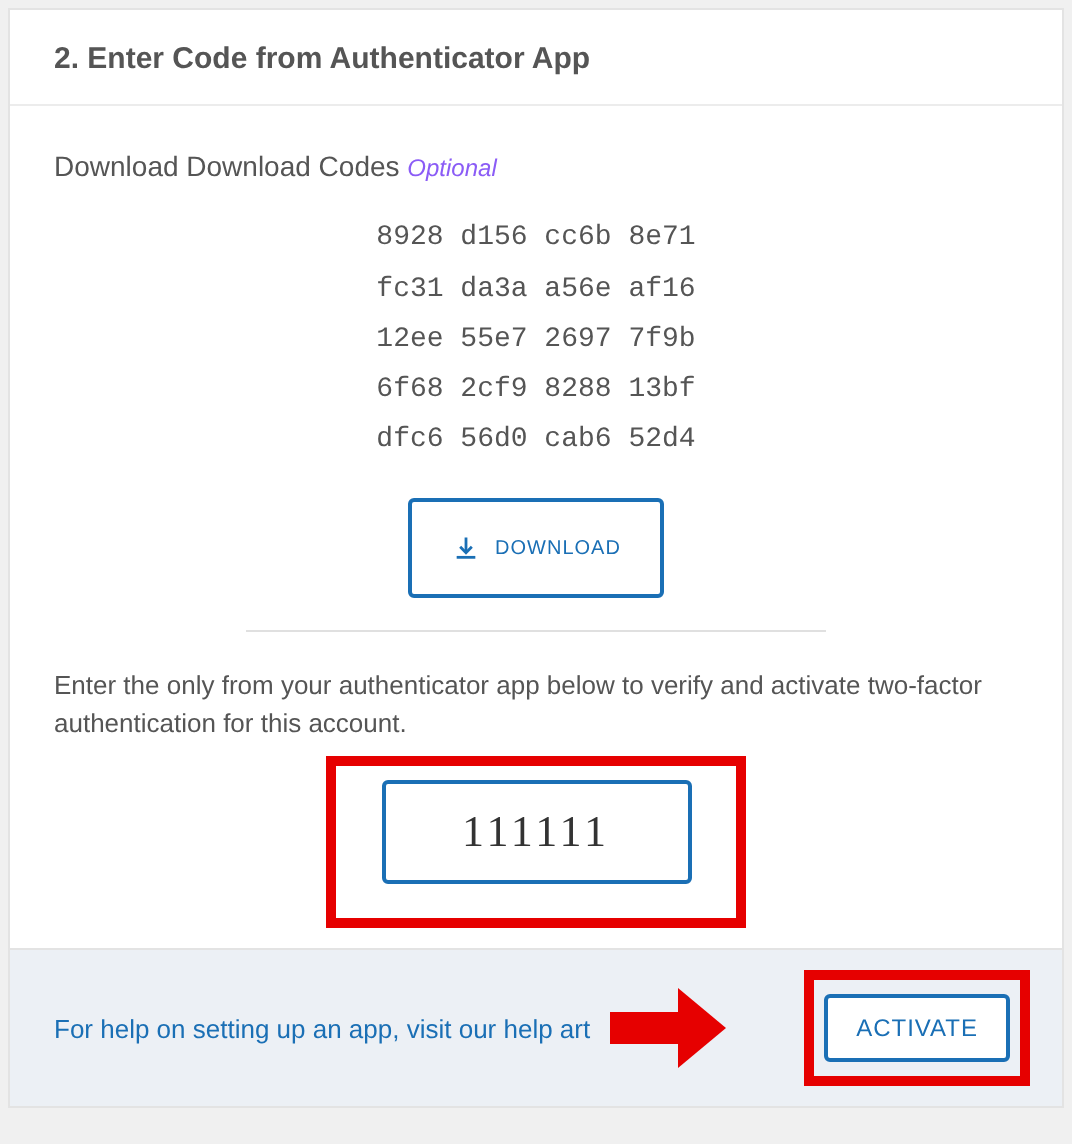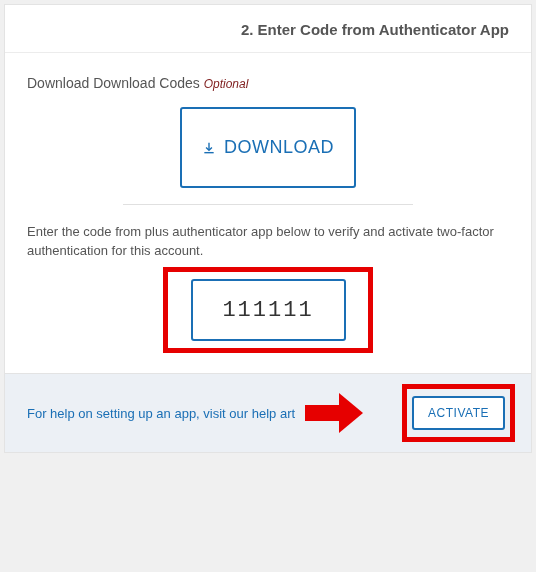--- a/index.html
+++ b/index.html
@@ -17,42 +17,41 @@
     padding: 4px;
   }
   .card {
     background: #fff;
     border: 1px solid #e3e3e3;
     box-sizing: border-box;
   }
   .card-header {
     padding: 16px 22px 14px 22px;
     border-bottom: 1px solid #ececec;
-    text-align: right;
   }
   .card-header h2 {
     font-size: 15px;
     font-weight: 700;
     color: #555;
     margin: 0;
   }
   .card-body {
     padding: 20px 22px 8px 22px;
     font-size: 13px;
     line-height: 1.45;
     color: #555;
   }
   .sub-title {
     font-size: 14px;
     color: #555;
     margin: 0 0 14px 0;
   }
   .sub-title .optional {
     font-style: italic;
-    color: #7f1d1d;
+    color: #8b5cf6;
     font-size: 12px;
     font-weight: 400;
   }
   .desc {
     margin: 0 0 18px 0;
   }
   .codes {
     text-align: center;
     font-family: "Courier New", Courier, monospace;
     font-size: 14px;
@@ -66,53 +65,53 @@
   }
   .btn {
     display: inline-flex;
     align-items: center;
     justify-content: center;
     gap: 8px;
     border: 2px solid #1a6fb5;
     color: #1a6fb5;
     background: #fff;
     border-radius: 3px;
-    font-size: 18px;
+    font-size: 10px;
     letter-spacing: 0.5px;
     font-weight: 500;
-    padding: 28px 20px;
+    padding: 16px 20px;
     cursor: pointer;
   }
   .btn-small {
     padding: 8px 14px;
     font-size: 12px;
   }
   .divider {
     border: none;
     border-top: 1px solid #e0e0e0;
     margin: 0 auto 18px auto;
     width: 60%;
   }
   .code-input-wrap {
     text-align: center;
     margin: 14px 0 24px 0;
     position: relative;
   }
   .code-input {
     width: 155px;
-    height: 62px;
+    height: 52px;
     border: 2px solid #1a6fb5;
     border-radius: 3px;
     font-size: 22px;
     letter-spacing: 2px;
     text-align: center;
     color: #333;
     box-sizing: border-box;
     outline: none;
-    font-family: Liberation Mono, monospace;
+    font-family: Liberation Serif, serif;
   }
   .red-box {
     position: absolute;
     border: 5px solid #e60000;
     pointer-events: none;
   }
   .red-box.input-box {
     left: 50%;
     top: -12px;
     transform: translateX(-50%);
@@ -187,37 +186,44 @@
     </div>
 
     <div class="card-body">
 
       <p class="sub-title">
         <span>Download Download Codes</span>
         <span class="optional">Optional</span>
       </p>
 
 
+      <div class="codes">
+        <div>8928 d156 cc6b 8e71</div>
+        <div>fc31 da3a a56e af16</div>
+        <div>12ee 55e7 2697 7f9b</div>
+        <div>6f68 2cf9 8288 13bf</div>
+        <div>dfc6 56d0 cab6 52d4</div>
+      </div>
 
       <div class="download-wrap">
         <button class="btn">
           <span class="icon-download">
             <svg viewBox="0 0 24 24" fill="none" stroke="#1a6fb5" stroke-width="2.4">
               <path d="M12 3 v12"></path>
               <path d="M7 11 l5 5 l5 -5"></path>
               <path d="M4 20 h16"></path>
             </svg>
           </span>
           <span>DOWNLOAD</span>
         </button>
       </div>
 
       <hr class="divider">
 
-      <p class="desc">Enter the code from plus authenticator app below to verify and activate two-factor authentication for this account.</p>
+      <p class="desc">Enter the only from your authenticator app below to verify and activate two-factor authentication for this account.</p>
 
       <div class="code-input-wrap">
         <input type="text" class="code-input" value="111111" style="">
         <div class="red-box input-box"></div>
       </div>
 
     </div>
 
     <div class="footer">
       <span class="help">For help on setting up an app, visit our help art</span>

